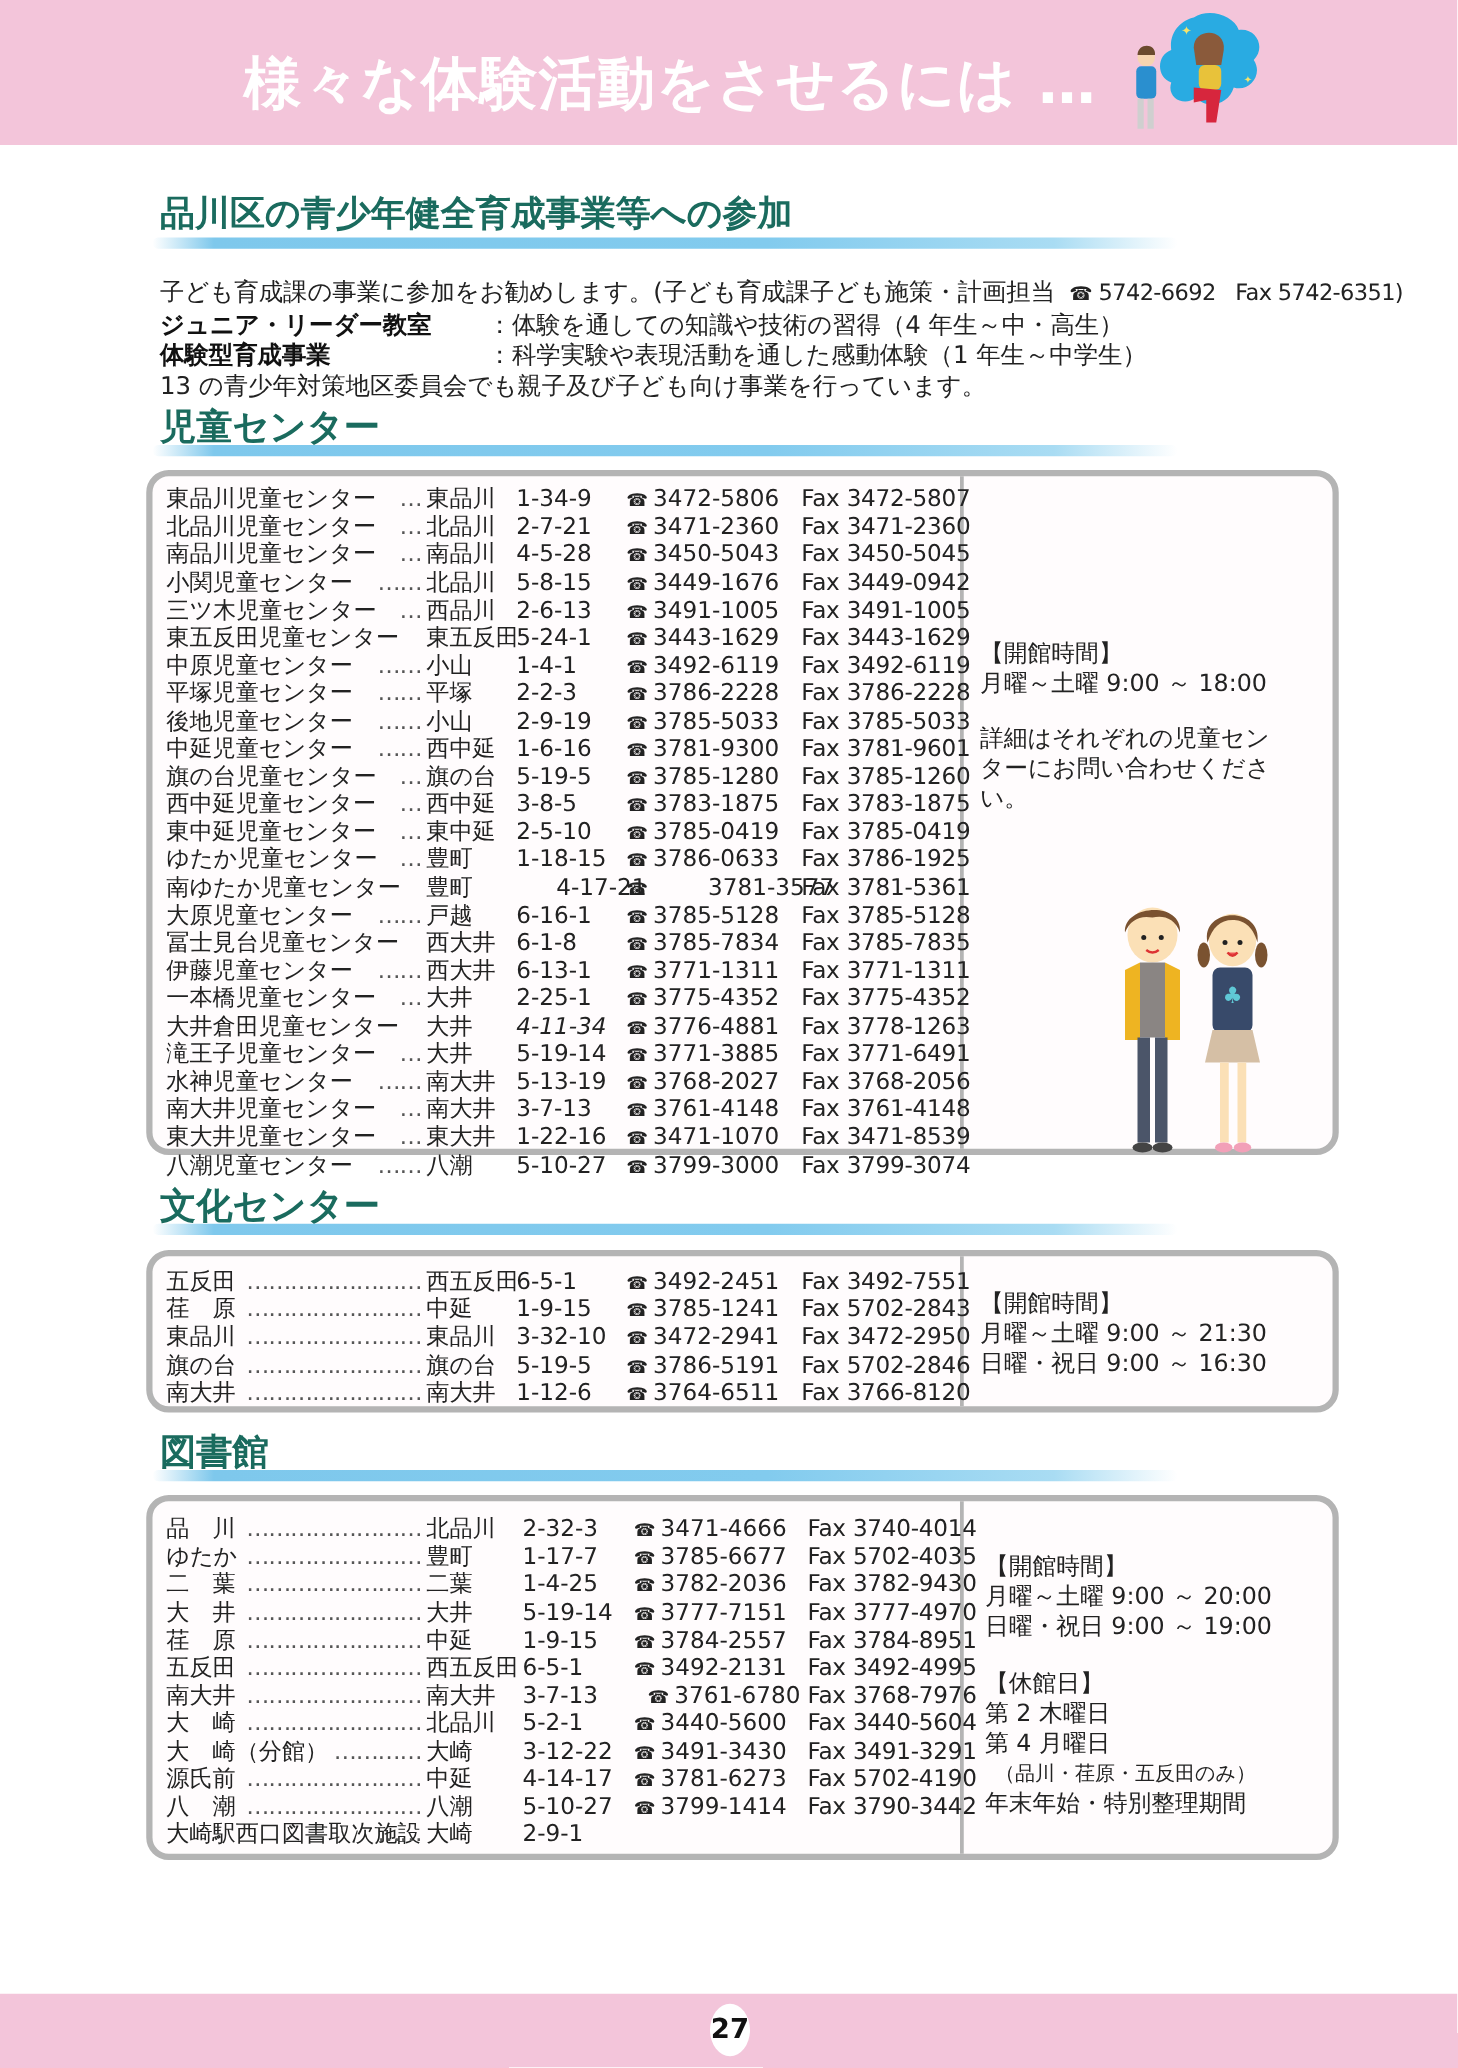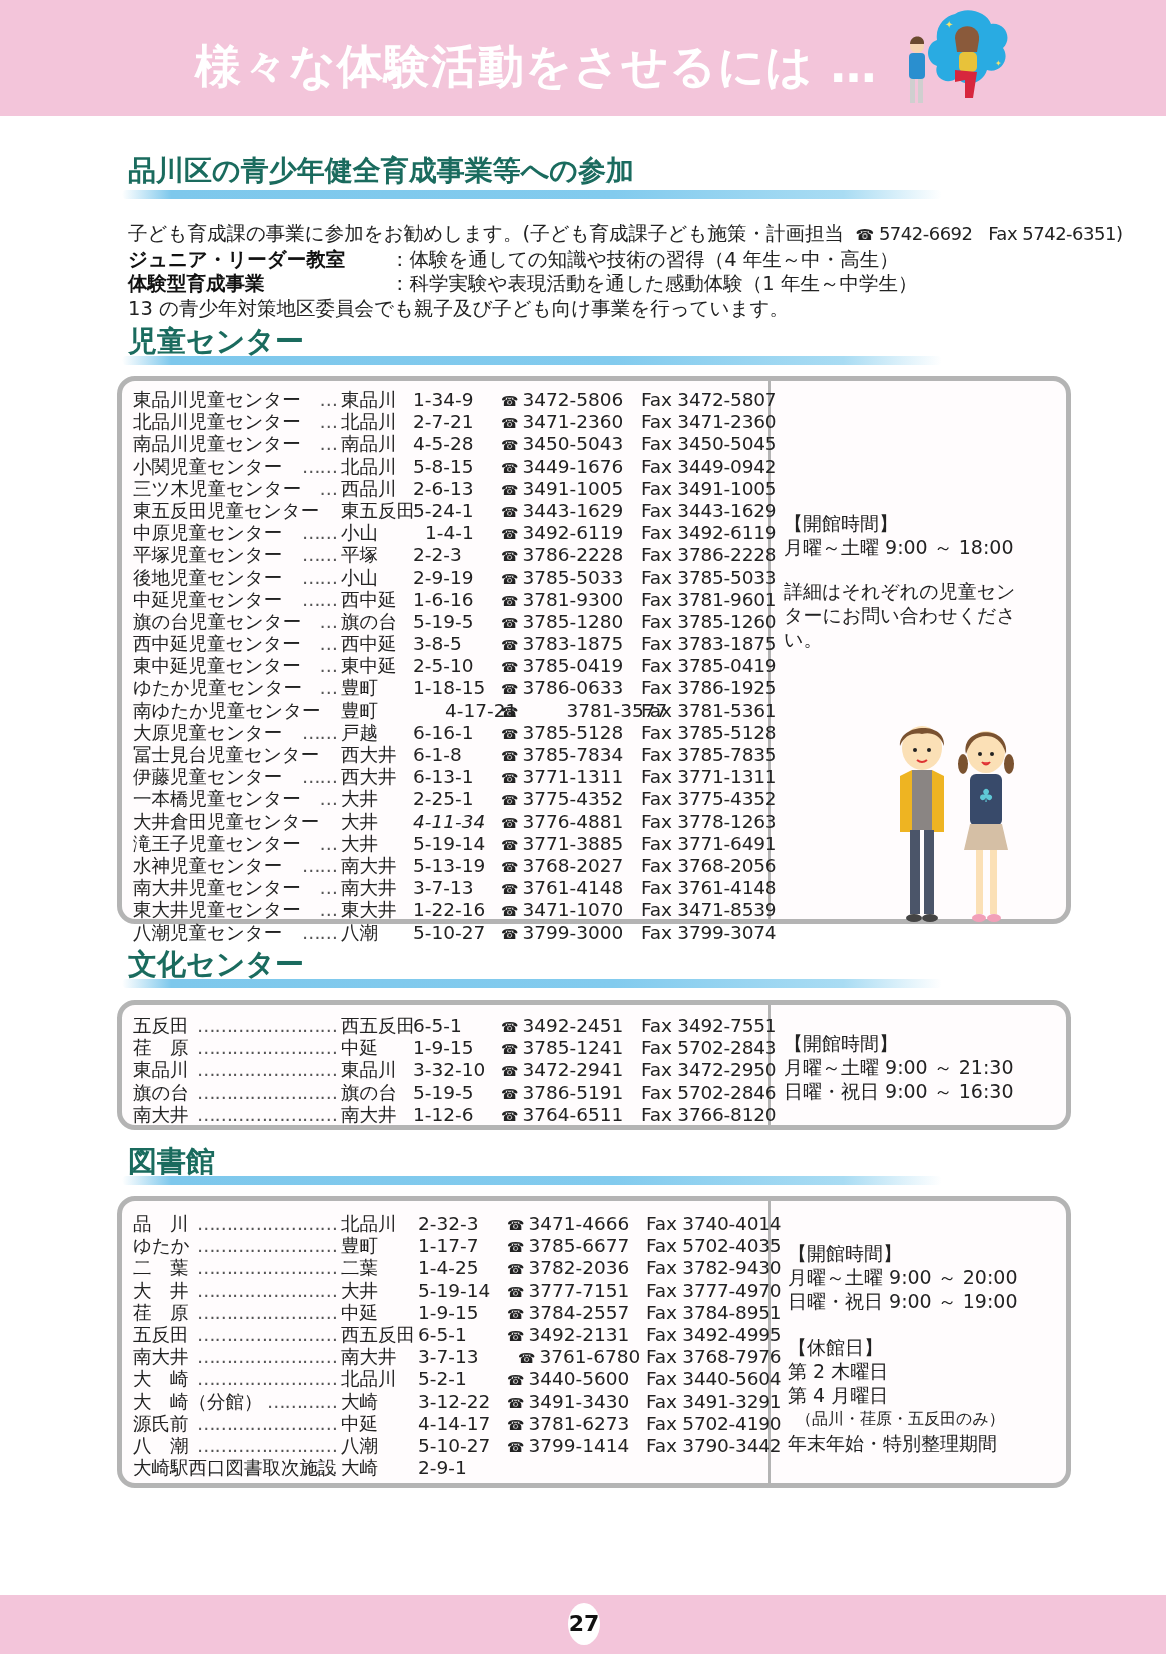--- a/index.html
+++ b/index.html
@@ -132,21 +132,21 @@
         <span class="c-name" style="left: 0px;">東五反田児童センター</span>
         <span class="c-area" style="left: 208px;">東五反田</span>
         <span class="c-addr" style="left: 280px;">5-24-1</span>
         <span class="c-tel" style="left: 368px;"><span class="ti" style="position: static;">☎</span><span style="position: static;">3443-1629</span></span>
         <span class="c-fax" style="left: 508px;">Fax 3443-1629</span>
       </div>
       <div class="row-item">
         <span class="c-name" style="left: 0px;">中原児童センター</span>
         <span class="c-dots" style="left: auto; right: 436px;">……</span>
         <span class="c-area" style="left: 208px;">小山</span>
-        <span class="c-addr" style="left: 280px; margin-left: 12px;">1-4-1</span>
+        <span class="c-addr" style="left: 280px;">1-4-1</span>
         <span class="c-tel" style="left: 368px;"><span class="ti" style="position: static;">☎</span><span style="position: static;">3492-6119</span></span>
         <span class="c-fax" style="left: 508px;">Fax 3492-6119</span>
       </div>
       <div class="row-item">
         <span class="c-name" style="left: 0px;">平塚児童センター</span>
         <span class="c-dots" style="left: auto; right: 436px;">……</span>
         <span class="c-area" style="left: 208px;">平塚</span>
         <span class="c-addr" style="left: 280px;">2-2-3</span>
         <span class="c-tel" style="left: 368px;"><span class="ti" style="position: static;">☎</span><span style="position: static;">3786-2228</span></span>
         <span class="c-fax" style="left: 508px;">Fax 3786-2228</span>

